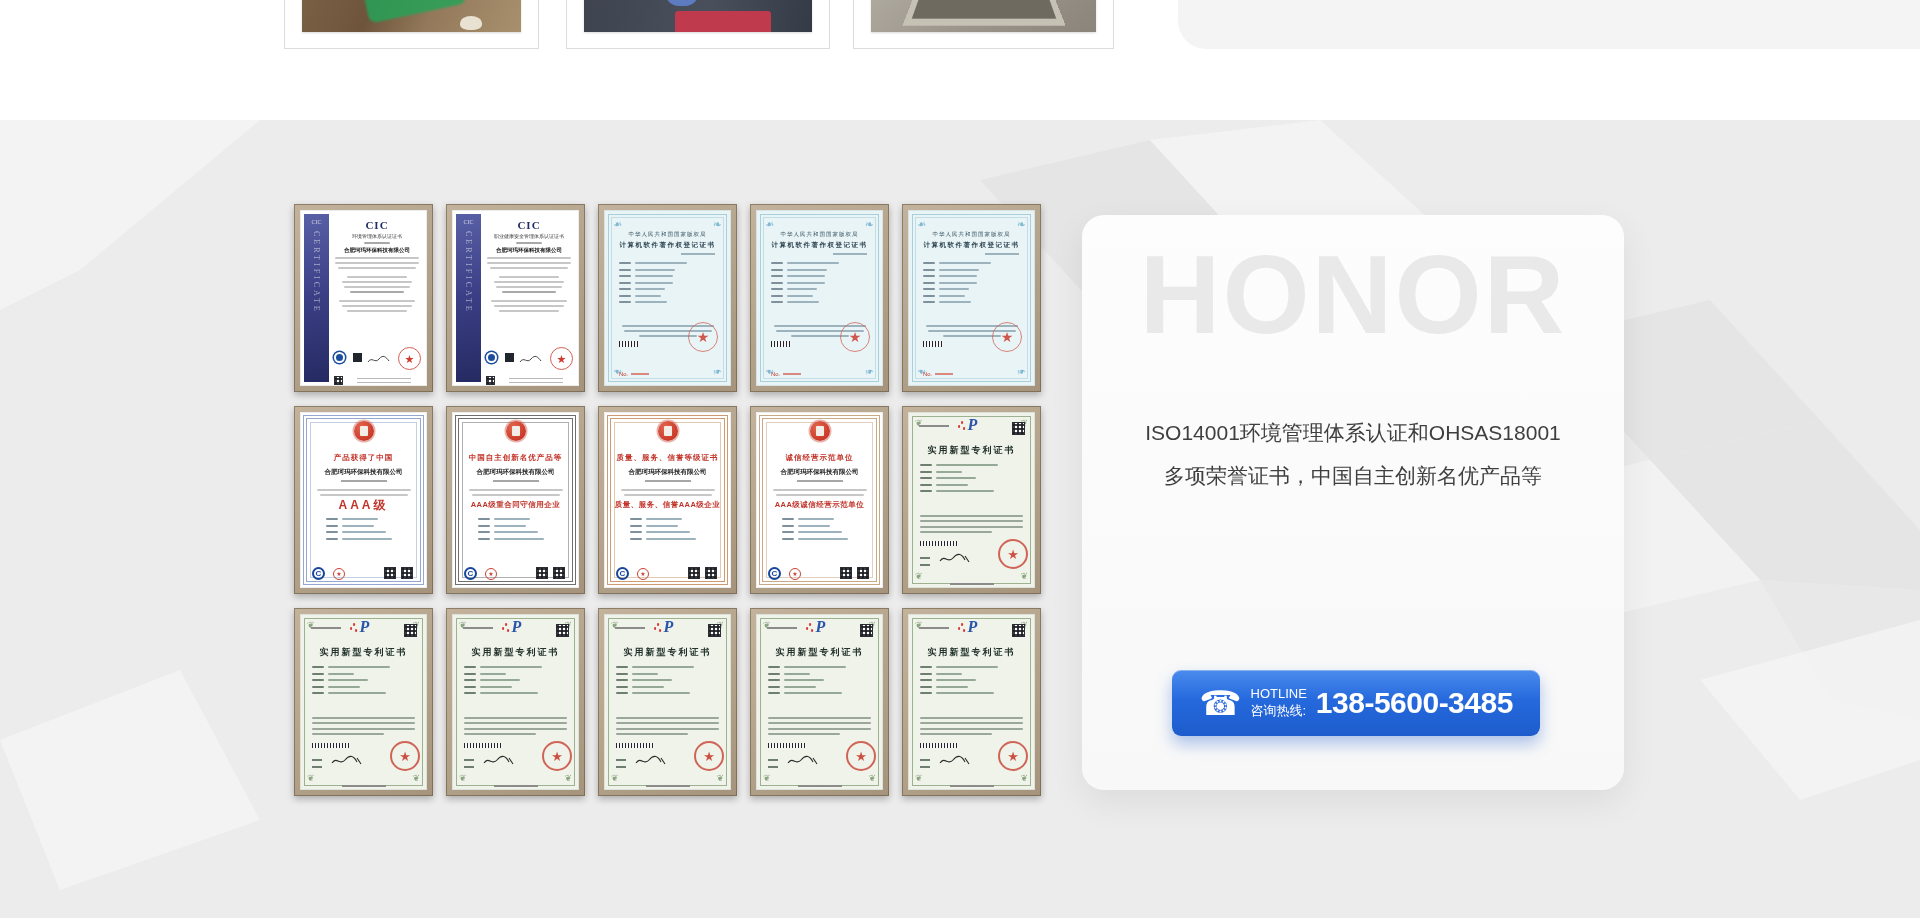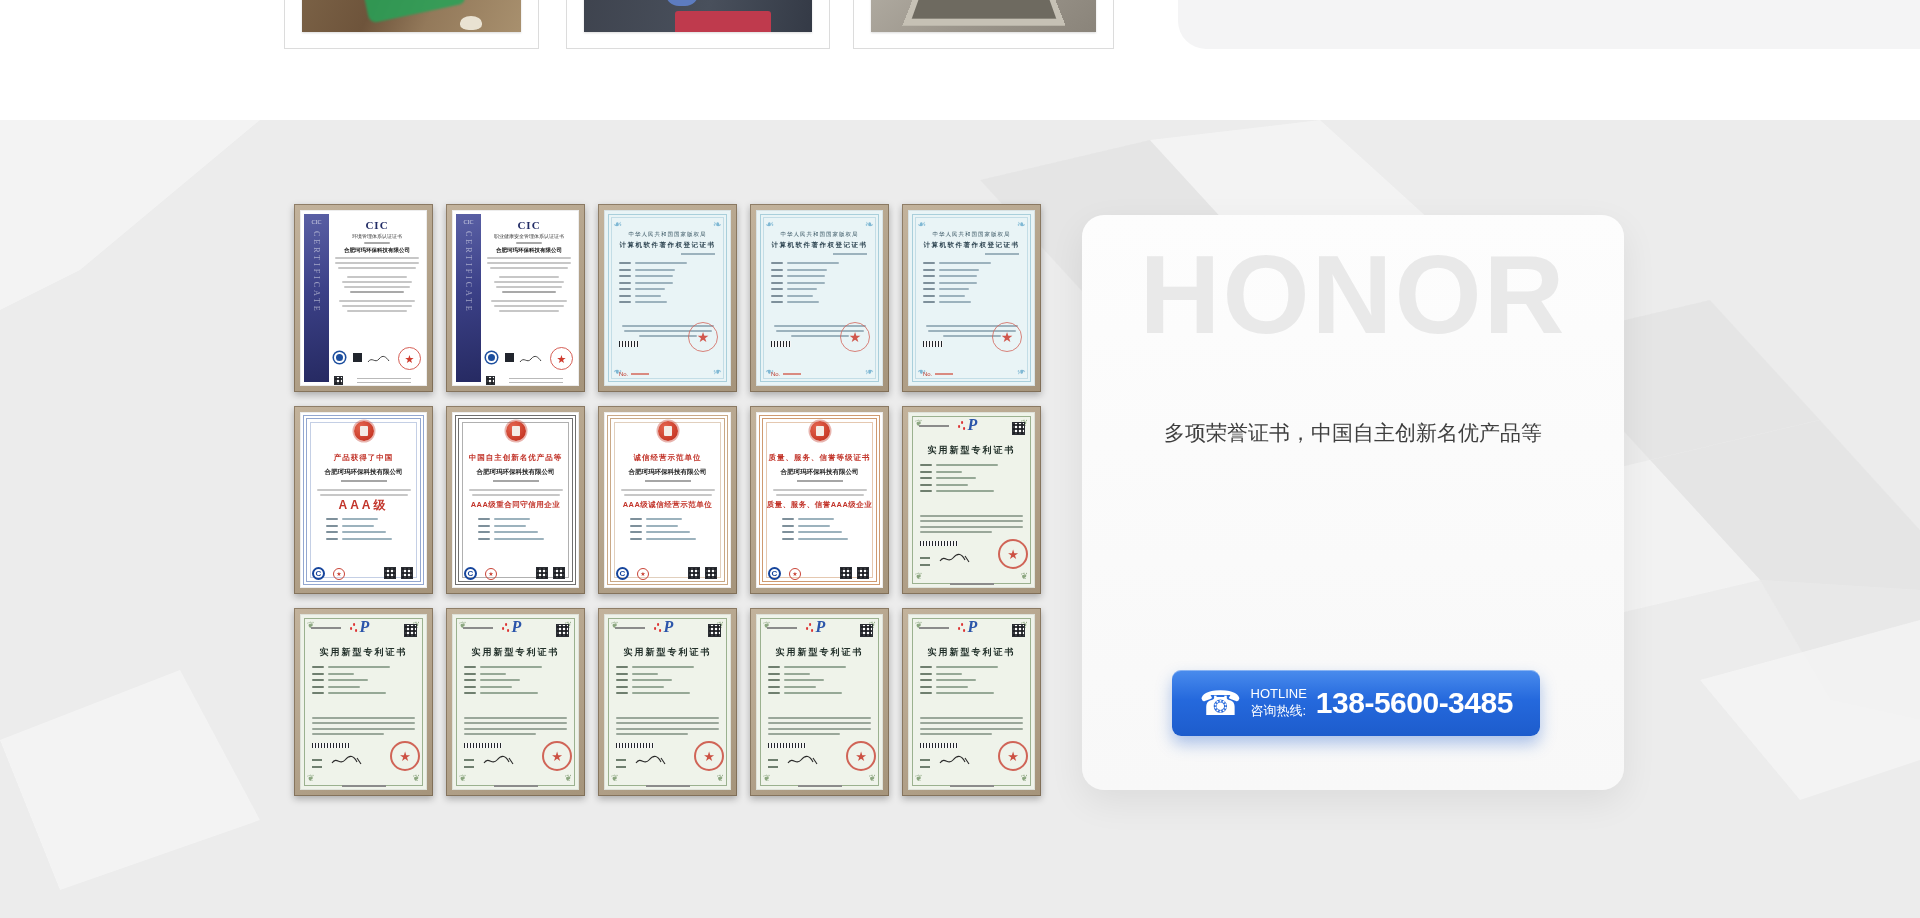--- a/index.html
+++ b/index.html
@@ -501,72 +501,72 @@
             </div>
       </div>
       <div class="cd-foot">
         <span class="lg-c"></span>
         <span class="cd-rs"></span>
         <span class="qr cd-qr1"></span>
         <span class="qr cd-qr2"></span>
       </div>
     </div>
   </div>
+      <div class="cert cd" style="--accent: #cf9a70;">
+    <div class="paper">
+      <div class="orn"></div>
+          <div class="orn2"></div>
+      <span class="cd-seal"></span>
+      <div class="cd-title">质量、服务、信誉等级证书</div>
+      <div class="cd-company">合肥珂玛环保科技有限公司</div>
+      <span class="cd-sub"></span>
+      <div class="cd-b1">
+        <i class="bar" style="width:94px;"></i>
+            <i class="bar" style="width:88px;"></i>
+      </div>
+      <div class="grade">质量、服务、信誉AAA级企业</div>
+      <div class="cd-rows">
+        <div class="row">
+              <span class="lab"></span>
+              <span class="val" style="width:36px;"></span>
+            </div>
+        <div class="row">
+              <span class="lab"></span>
+              <span class="val" style="width:32px;"></span>
+            </div>
+        <div class="row">
+              <span class="lab"></span>
+              <span class="val" style="width:44px;"></span>
+            </div>
+        <div class="row">
+              <span class="lab"></span>
+              <span class="val" style="width:50px;"></span>
+            </div>
+      </div>
+      <div class="cd-foot">
+        <span class="lg-c"></span>
+        <span class="cd-rs"></span>
+        <span class="qr cd-qr1"></span>
+        <span class="qr cd-qr2"></span>
+      </div>
+    </div>
+  </div>
       <div class="cert cd" style="--accent: #c9a886;">
     <div class="paper">
       <div class="orn"></div>
           <div class="orn2"></div>
       <span class="cd-seal"></span>
       <div class="cd-title">诚信经营示范单位</div>
       <div class="cd-company">合肥珂玛环保科技有限公司</div>
       <span class="cd-sub"></span>
       <div class="cd-b1">
         <i class="bar" style="width:94px;"></i>
             <i class="bar" style="width:88px;"></i>
       </div>
       <div class="grade">AAA级诚信经营示范单位</div>
-      <div class="cd-rows">
-        <div class="row">
-              <span class="lab"></span>
-              <span class="val" style="width:36px;"></span>
-            </div>
-        <div class="row">
-              <span class="lab"></span>
-              <span class="val" style="width:32px;"></span>
-            </div>
-        <div class="row">
-              <span class="lab"></span>
-              <span class="val" style="width:44px;"></span>
-            </div>
-        <div class="row">
-              <span class="lab"></span>
-              <span class="val" style="width:50px;"></span>
-            </div>
-      </div>
-      <div class="cd-foot">
-        <span class="lg-c"></span>
-        <span class="cd-rs"></span>
-        <span class="qr cd-qr1"></span>
-        <span class="qr cd-qr2"></span>
-      </div>
-    </div>
-  </div>
-      <div class="cert cd" style="--accent: #cf9a70;">
-    <div class="paper">
-      <div class="orn"></div>
-          <div class="orn2"></div>
-      <span class="cd-seal"></span>
-      <div class="cd-title">质量、服务、信誉等级证书</div>
-      <div class="cd-company">合肥珂玛环保科技有限公司</div>
-      <span class="cd-sub"></span>
-      <div class="cd-b1">
-        <i class="bar" style="width:94px;"></i>
-            <i class="bar" style="width:88px;"></i>
-      </div>
-      <div class="grade">质量、服务、信誉AAA级企业</div>
       <div class="cd-rows">
         <div class="row">
               <span class="lab"></span>
               <span class="val" style="width:36px;"></span>
             </div>
         <div class="row">
               <span class="lab"></span>
               <span class="val" style="width:32px;"></span>
             </div>
         <div class="row">
@@ -878,20 +878,21 @@
           </svg>
       <span class="pt-seal"></span>
       <span class="pt-foot"></span>
     </div>
   </div>
     </div>
 
   <aside class="honor-card">
     <div class="watermark">HONOR</div>
     <div class="honor-para" id="honorPara">
+        <div>ISO14001环境管理体系认证和OHSAS18001</div>
         <div>多项荣誉证书，中国自主创新名优产品等</div>
       </div>
     <a class="hotline-btn">
       <span class="ph-icon">☎</span>
       <span class="hl-labels">
         <span>HOTLINE</span>
         <span>咨询热线:</span>
       </span>
       <span class="hl-number">138-5600-3485</span>
     </a>

